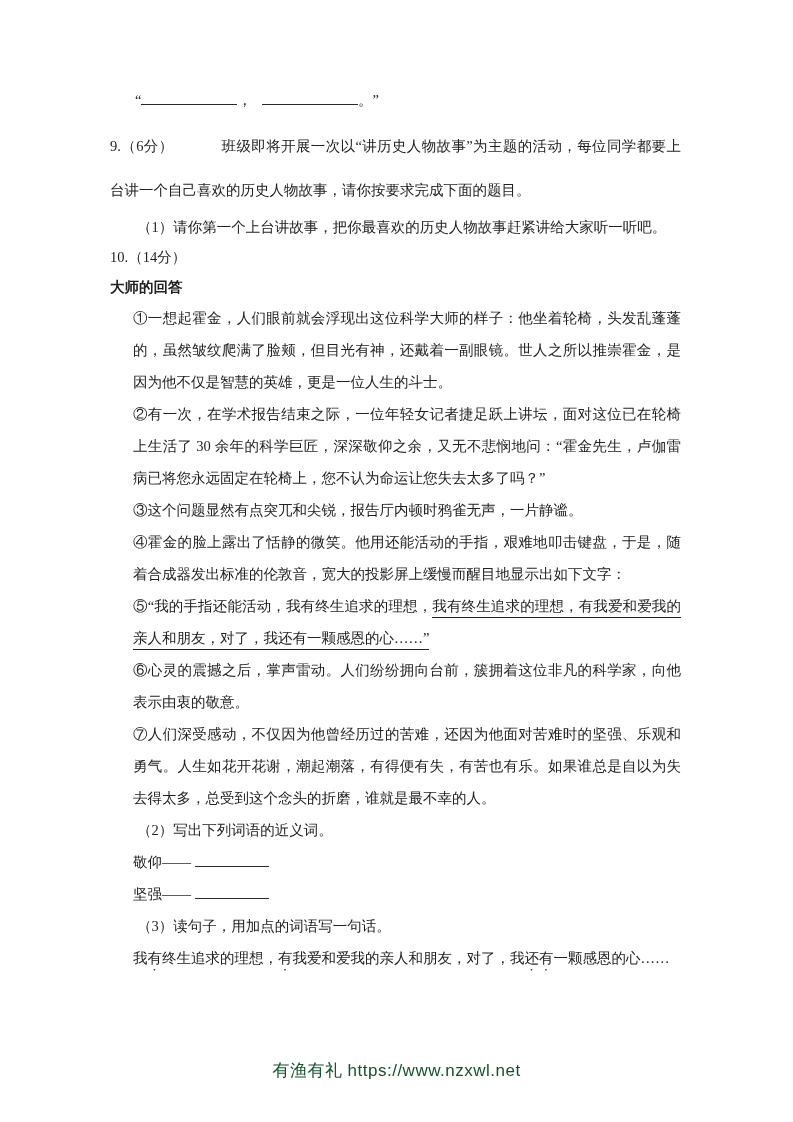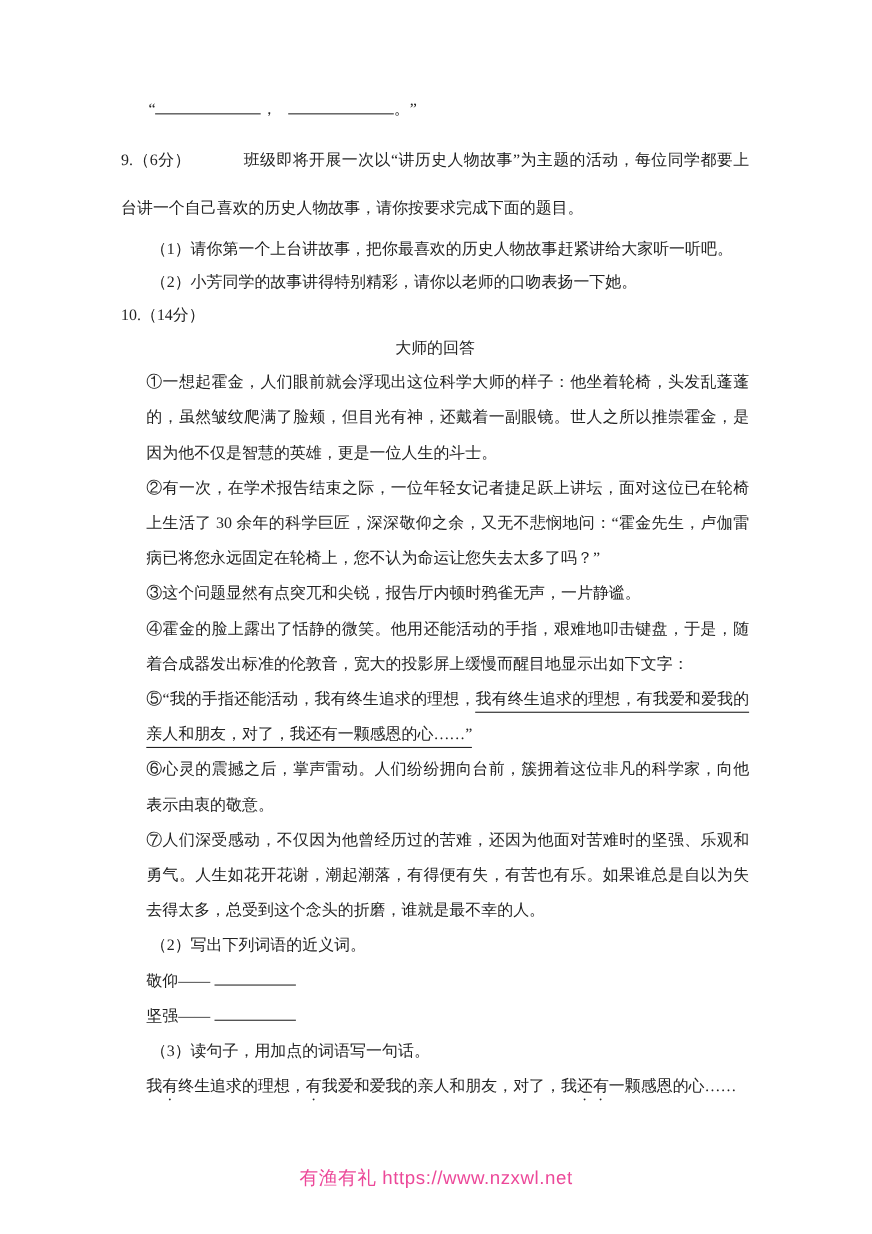--- a/index.html
+++ b/index.html
@@ -28,22 +28,22 @@
   .blank-sm { width: 74px; margin-left: 4px; }
 
   .q9-intro { line-height: 44px; margin-top: 8px; text-align: justify; }
   .qnum { margin-right: 48px; }
 
   .tight p, .tight h3 { line-height: 30px; }
   .sub { margin-left: 27px; }
   .nowrap { white-space: nowrap; }
 
   .title {
-    text-align: center;
-    font-weight: normal;
+    text-align: left;
+    font-weight: bold;
     font-size: 14.5px;
     margin: 0;
   }
 
   .passage { margin-left: 23px; text-align: justify; }
   .passage p { line-height: 32px; }
   .ul-seg { border-bottom: 1px solid #222222; padding-bottom: 3px; }
 
   .syn-row { margin-left: 23px; }
   .sentence { margin-left: 23px; }
@@ -54,39 +54,38 @@
     -webkit-text-emphasis-position: under;
     text-emphasis-position: under left;
   }
 
   .footer {
     position: absolute;
     left: 0;
     right: 0;
     top: 1056px;
     text-align: center;
-    color: #ec4899;
+    color: #14532d;
     font-family: "Liberation Sans", "DejaVu Sans", sans-serif;
     font-size: 17px;
     letter-spacing: 0.5px;
     line-height: 30px;
   }
 </style>
 </head>
 <body>
 
 <div class="sheet">
 
   <p class="blank-quote-line"><span>“</span><span class="blank blank-lg"></span><span class="sep">，</span><span class="blank blank-lg"></span><span>。”</span></p>
 
   <p class="q9-intro"><span class="qnum">9.（6分）</span><span>班级即将开展一次以“讲历史人物故事”为主题的活动，每位同学都要上台讲一个自己喜欢的历史人物故事，请你按要求完成下面的题目。</span></p>
 
   <div class="tight">
     <p class="sub nowrap">（1）请你第一个上台讲故事，把你最喜欢的历史人物故事赶紧讲给大家听一听吧。</p>
-    <p class="sub nowrap">（2）小芳同学的故事讲得特别精彩，请你以老师的口吻表扬一下她。</p>
     <p>10.（14分）</p>
     <h3 class="title">大师的回答</h3>
   </div>
 
   <div class="passage">
     <p>①一想起霍金，人们眼前就会浮现出这位科学大师的样子：他坐着轮椅，头发乱蓬蓬的，虽然皱纹爬满了脸颊，但目光有神，还戴着一副眼镜。世人之所以推崇霍金，是因为他不仅是智慧的英雄，更是一位人生的斗士。</p>
     <p>②有一次，在学术报告结束之际，一位年轻女记者捷足跃上讲坛，面对这位已在轮椅上生活了 30 余年的科学巨匠，深深敬仰之余，又无不悲悯地问：“霍金先生，卢伽雷病已将您永远固定在轮椅上，您不认为命运让您失去太多了吗？”</p>
     <p>③这个问题显然有点突兀和尖锐，报告厅内顿时鸦雀无声，一片静谧。</p>
     <p>④霍金的脸上露出了恬静的微笑。他用还能活动的手指，艰难地叩击键盘，于是，随着合成器发出标准的伦敦音，宽大的投影屏上缓慢而醒目地显示出如下文字：</p>
     <p><span>⑤“我的手指还能活动，我有终生追求的理想，</span><span class="ul-seg">我有终生追求的理想，有我爱和爱我的亲人和朋友，对了，我还有一颗感恩的心……”</span></p>

